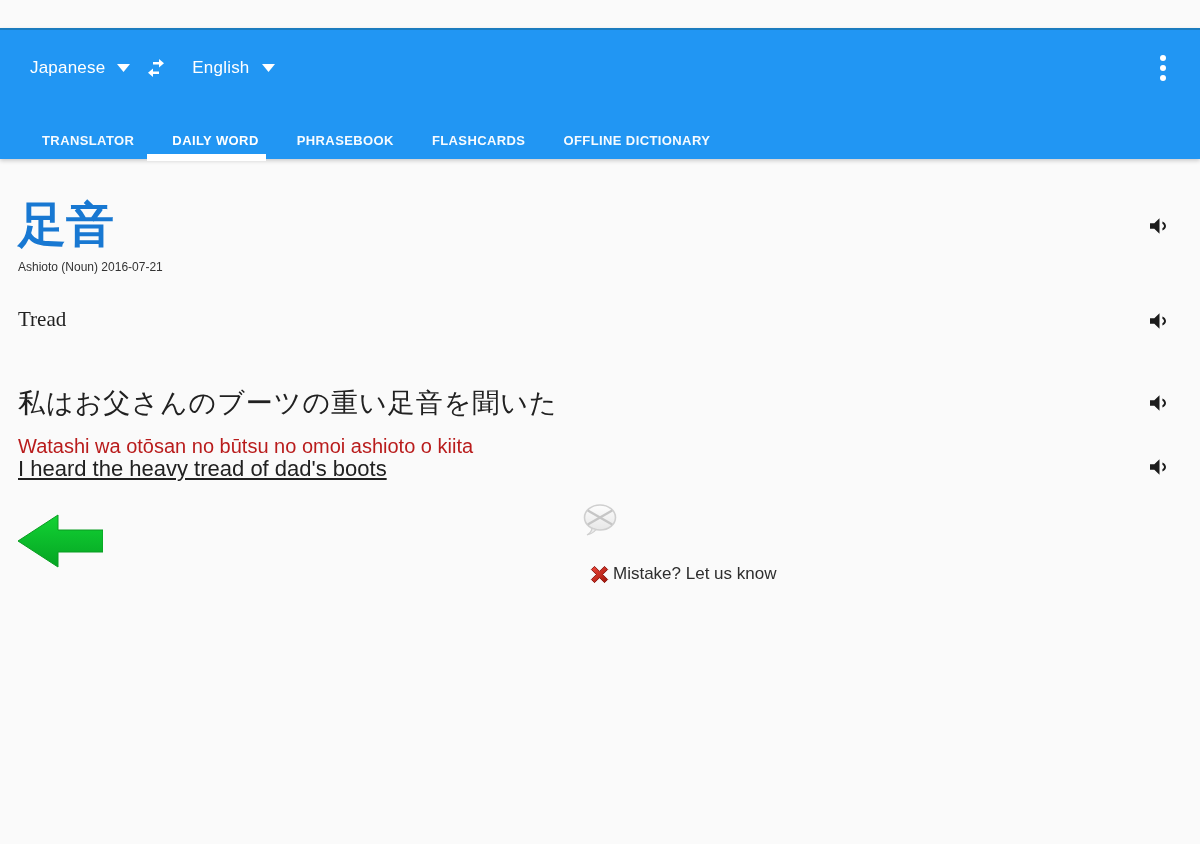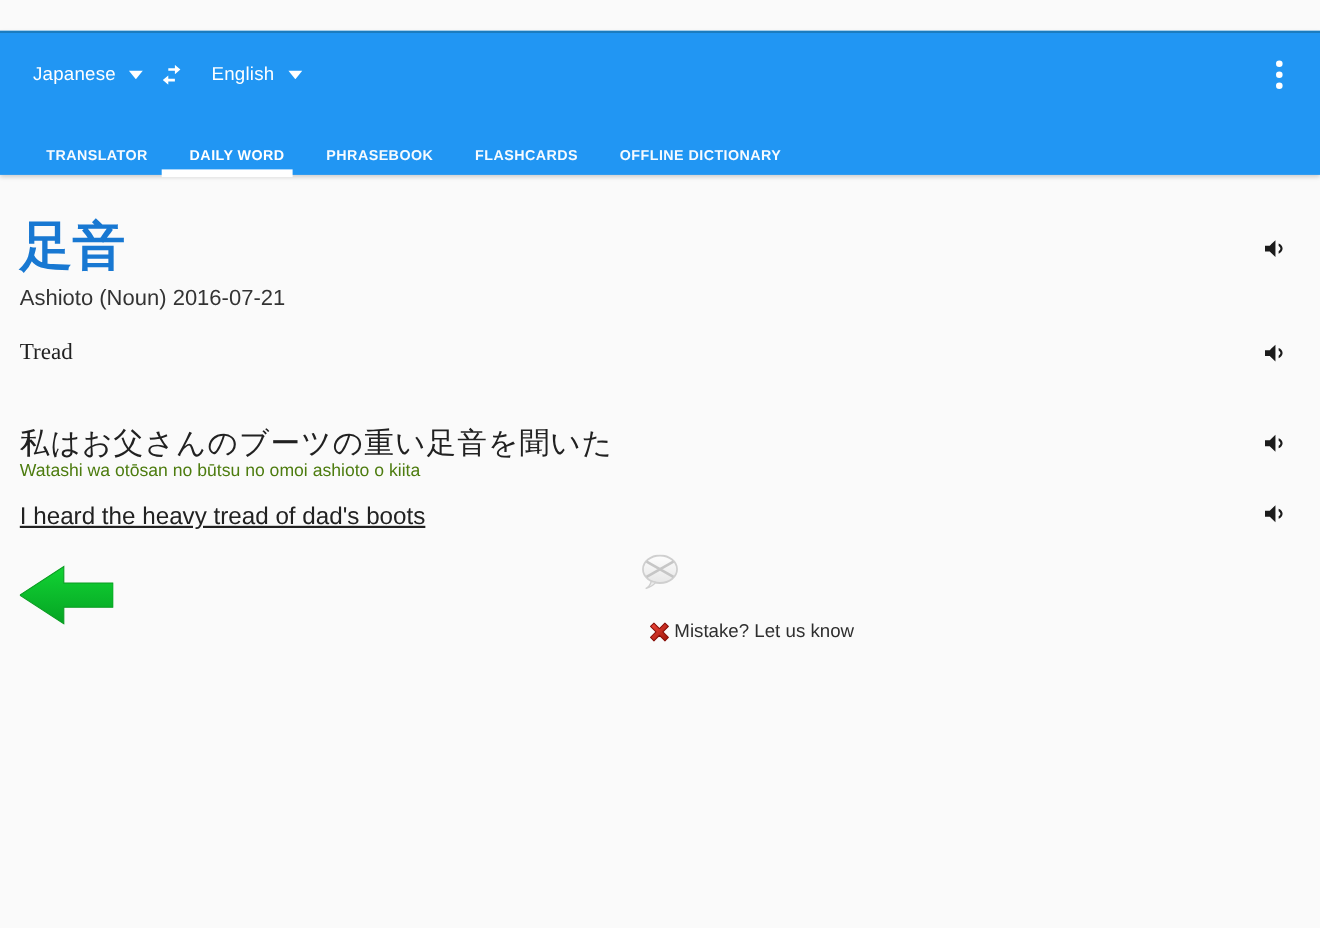--- a/index.html
+++ b/index.html
@@ -75,34 +75,34 @@
   
   .content { position: absolute; left: 0; top: 159px; width: 1200px; height: 685px; }
   .word {
     position: absolute; left: 18px; top: 41px;
     font-size: 48px; font-weight: bold;
     color: #1878D2;
     line-height: 50px;
   }
   .meta {
     position: absolute; left: 18px; top: 101px;
-    font-size: 20px; color: #333333;
+    font-size: 12px; color: #333333;
   }
   .tread {
     position: absolute; left: 18px; top: 148px;
     font-size: 21px; color: #212121; font-family: Liberation Serif, serif;
   }
   .jp-sentence {
     position: absolute; left: 18px; top: 226px;
     font-size: 27px; color: #212121;
     letter-spacing: 1px;
   }
   .romaji {
-    position: absolute; left: 18px; top: 261px;
-    font-size: 16px; color: #4d7c0f;
+    position: absolute; left: 18px; top: 276px;
+    font-size: 20px; color: #b91c1c;
   }
   .en-sentence {
     position: absolute; left: 18px; top: 297px;
     font-size: 22px; color: #212121; text-decoration: underline;
   }
   .speaker-btn {
     position: absolute; left: 1147px;
     width: 24px; height: 24px; cursor: pointer;
   }
   .speaker-1 { top: 55px; }

